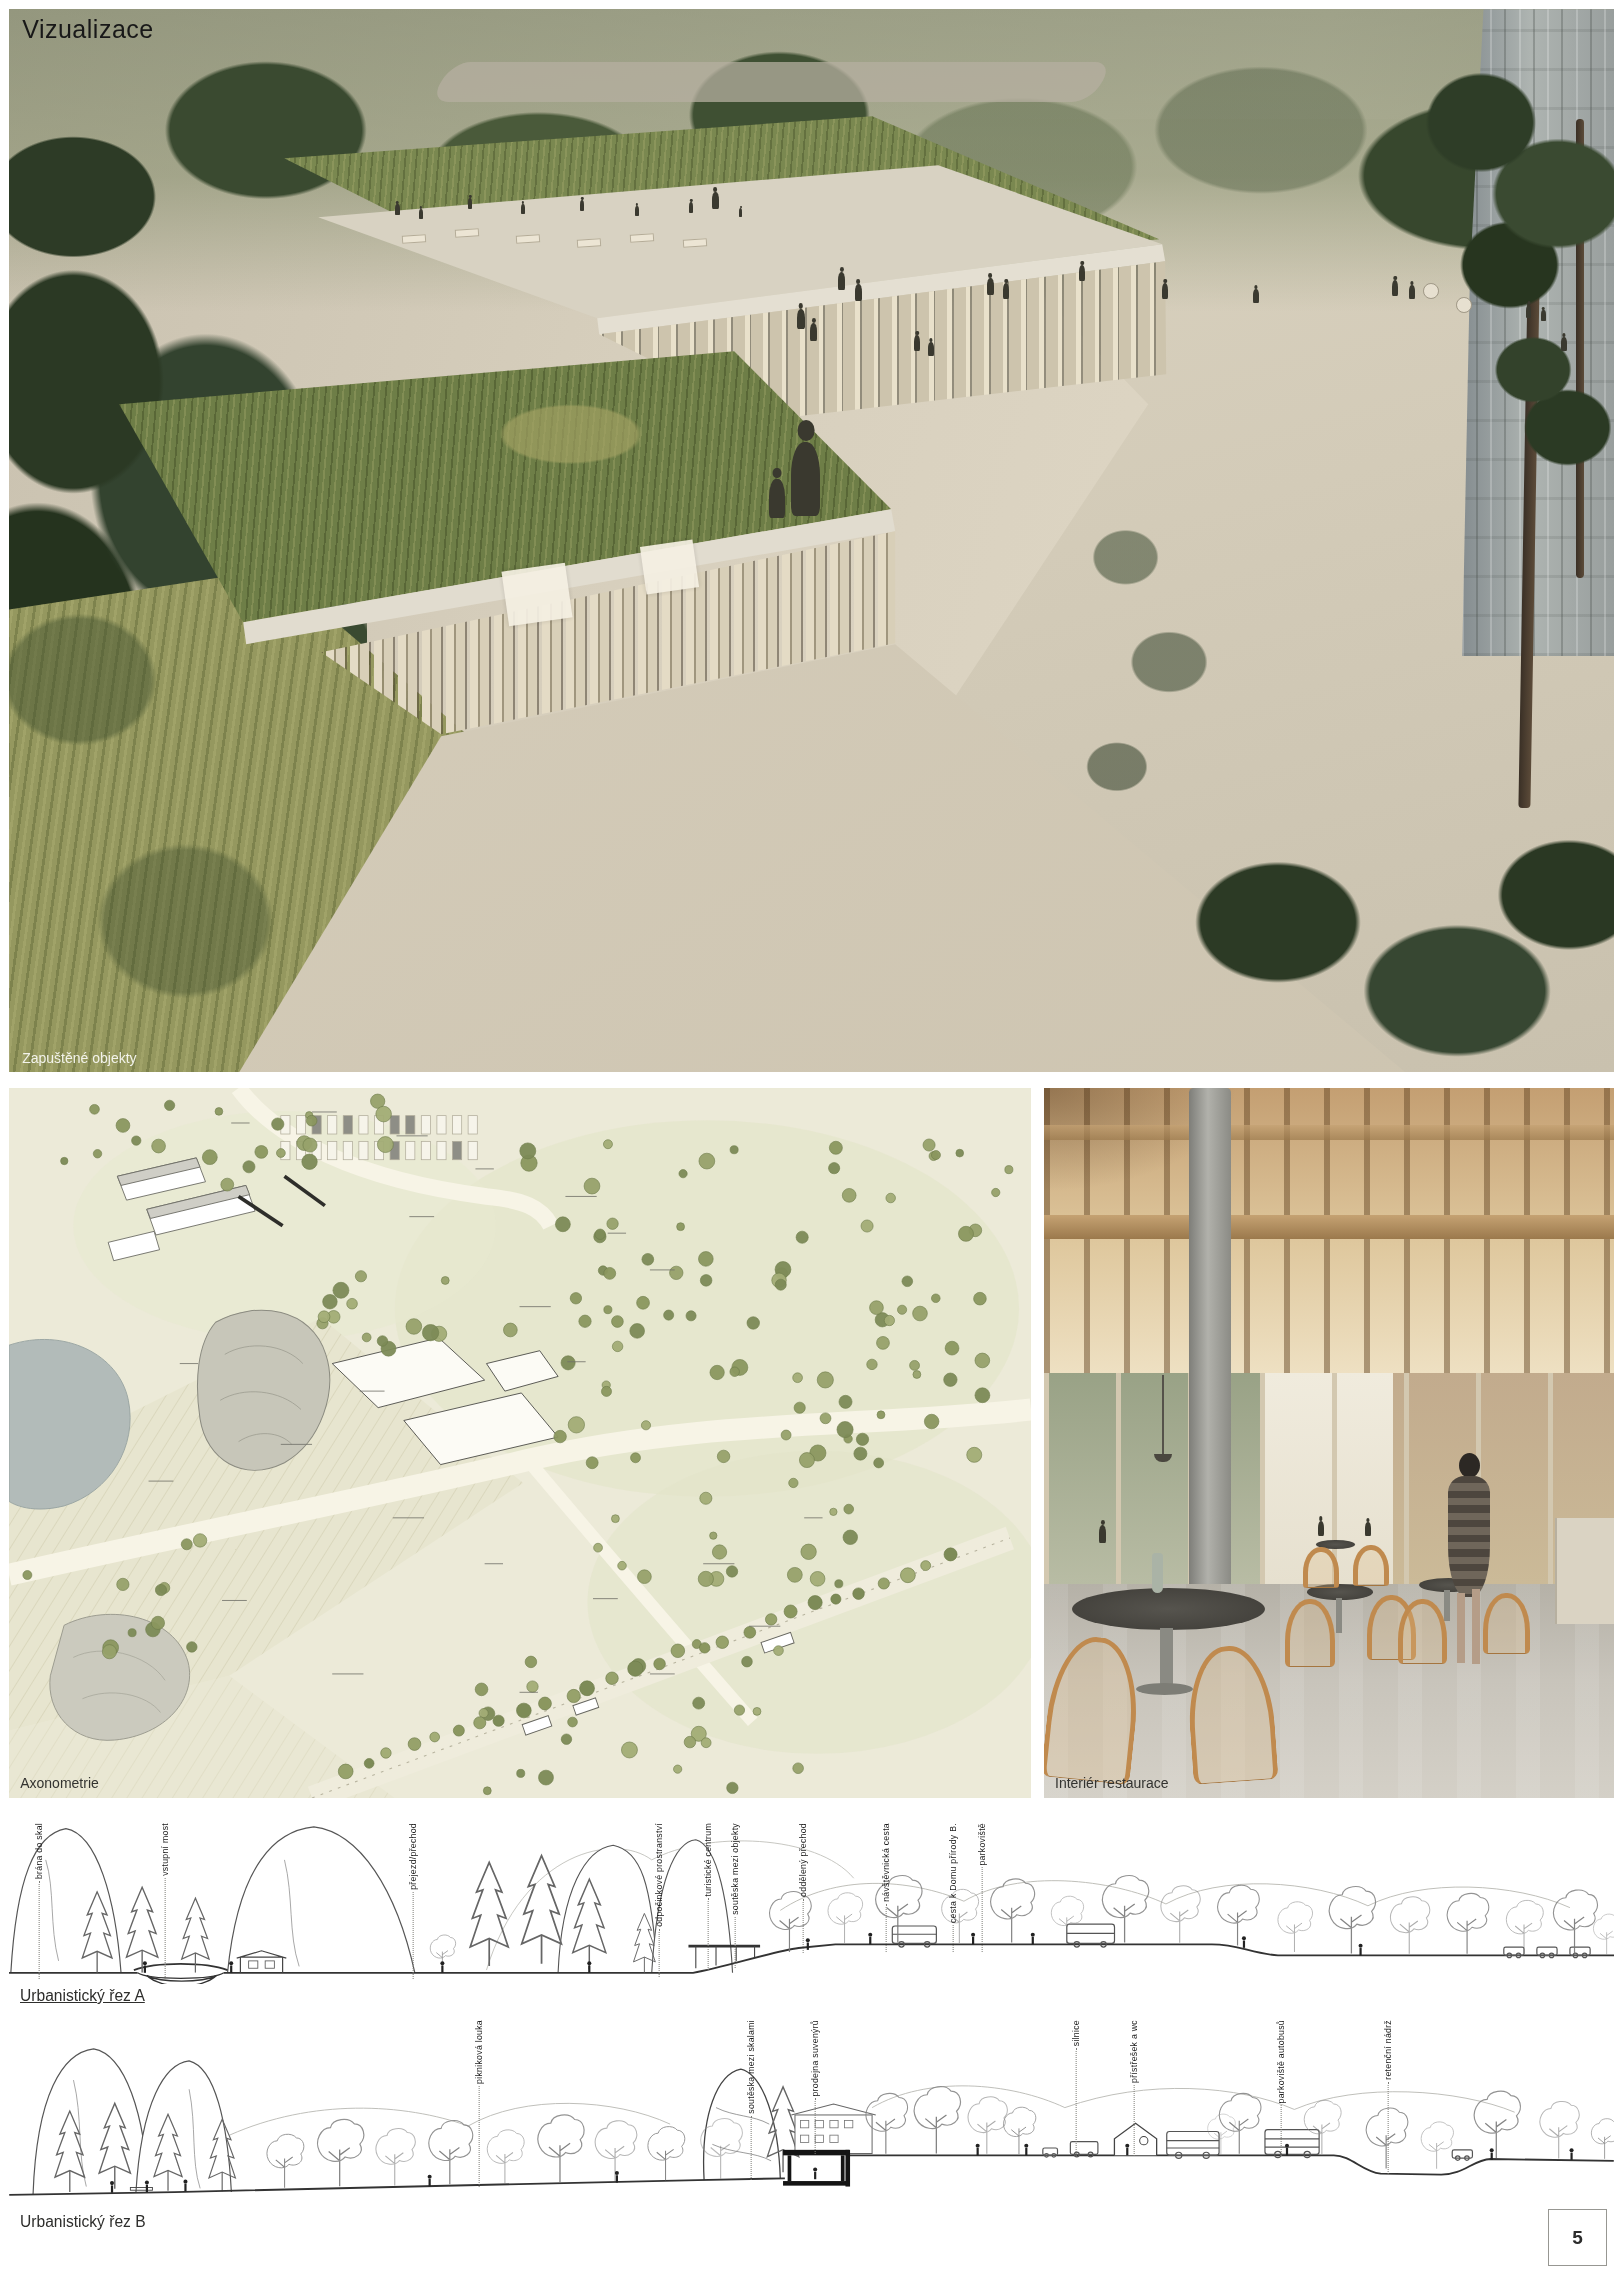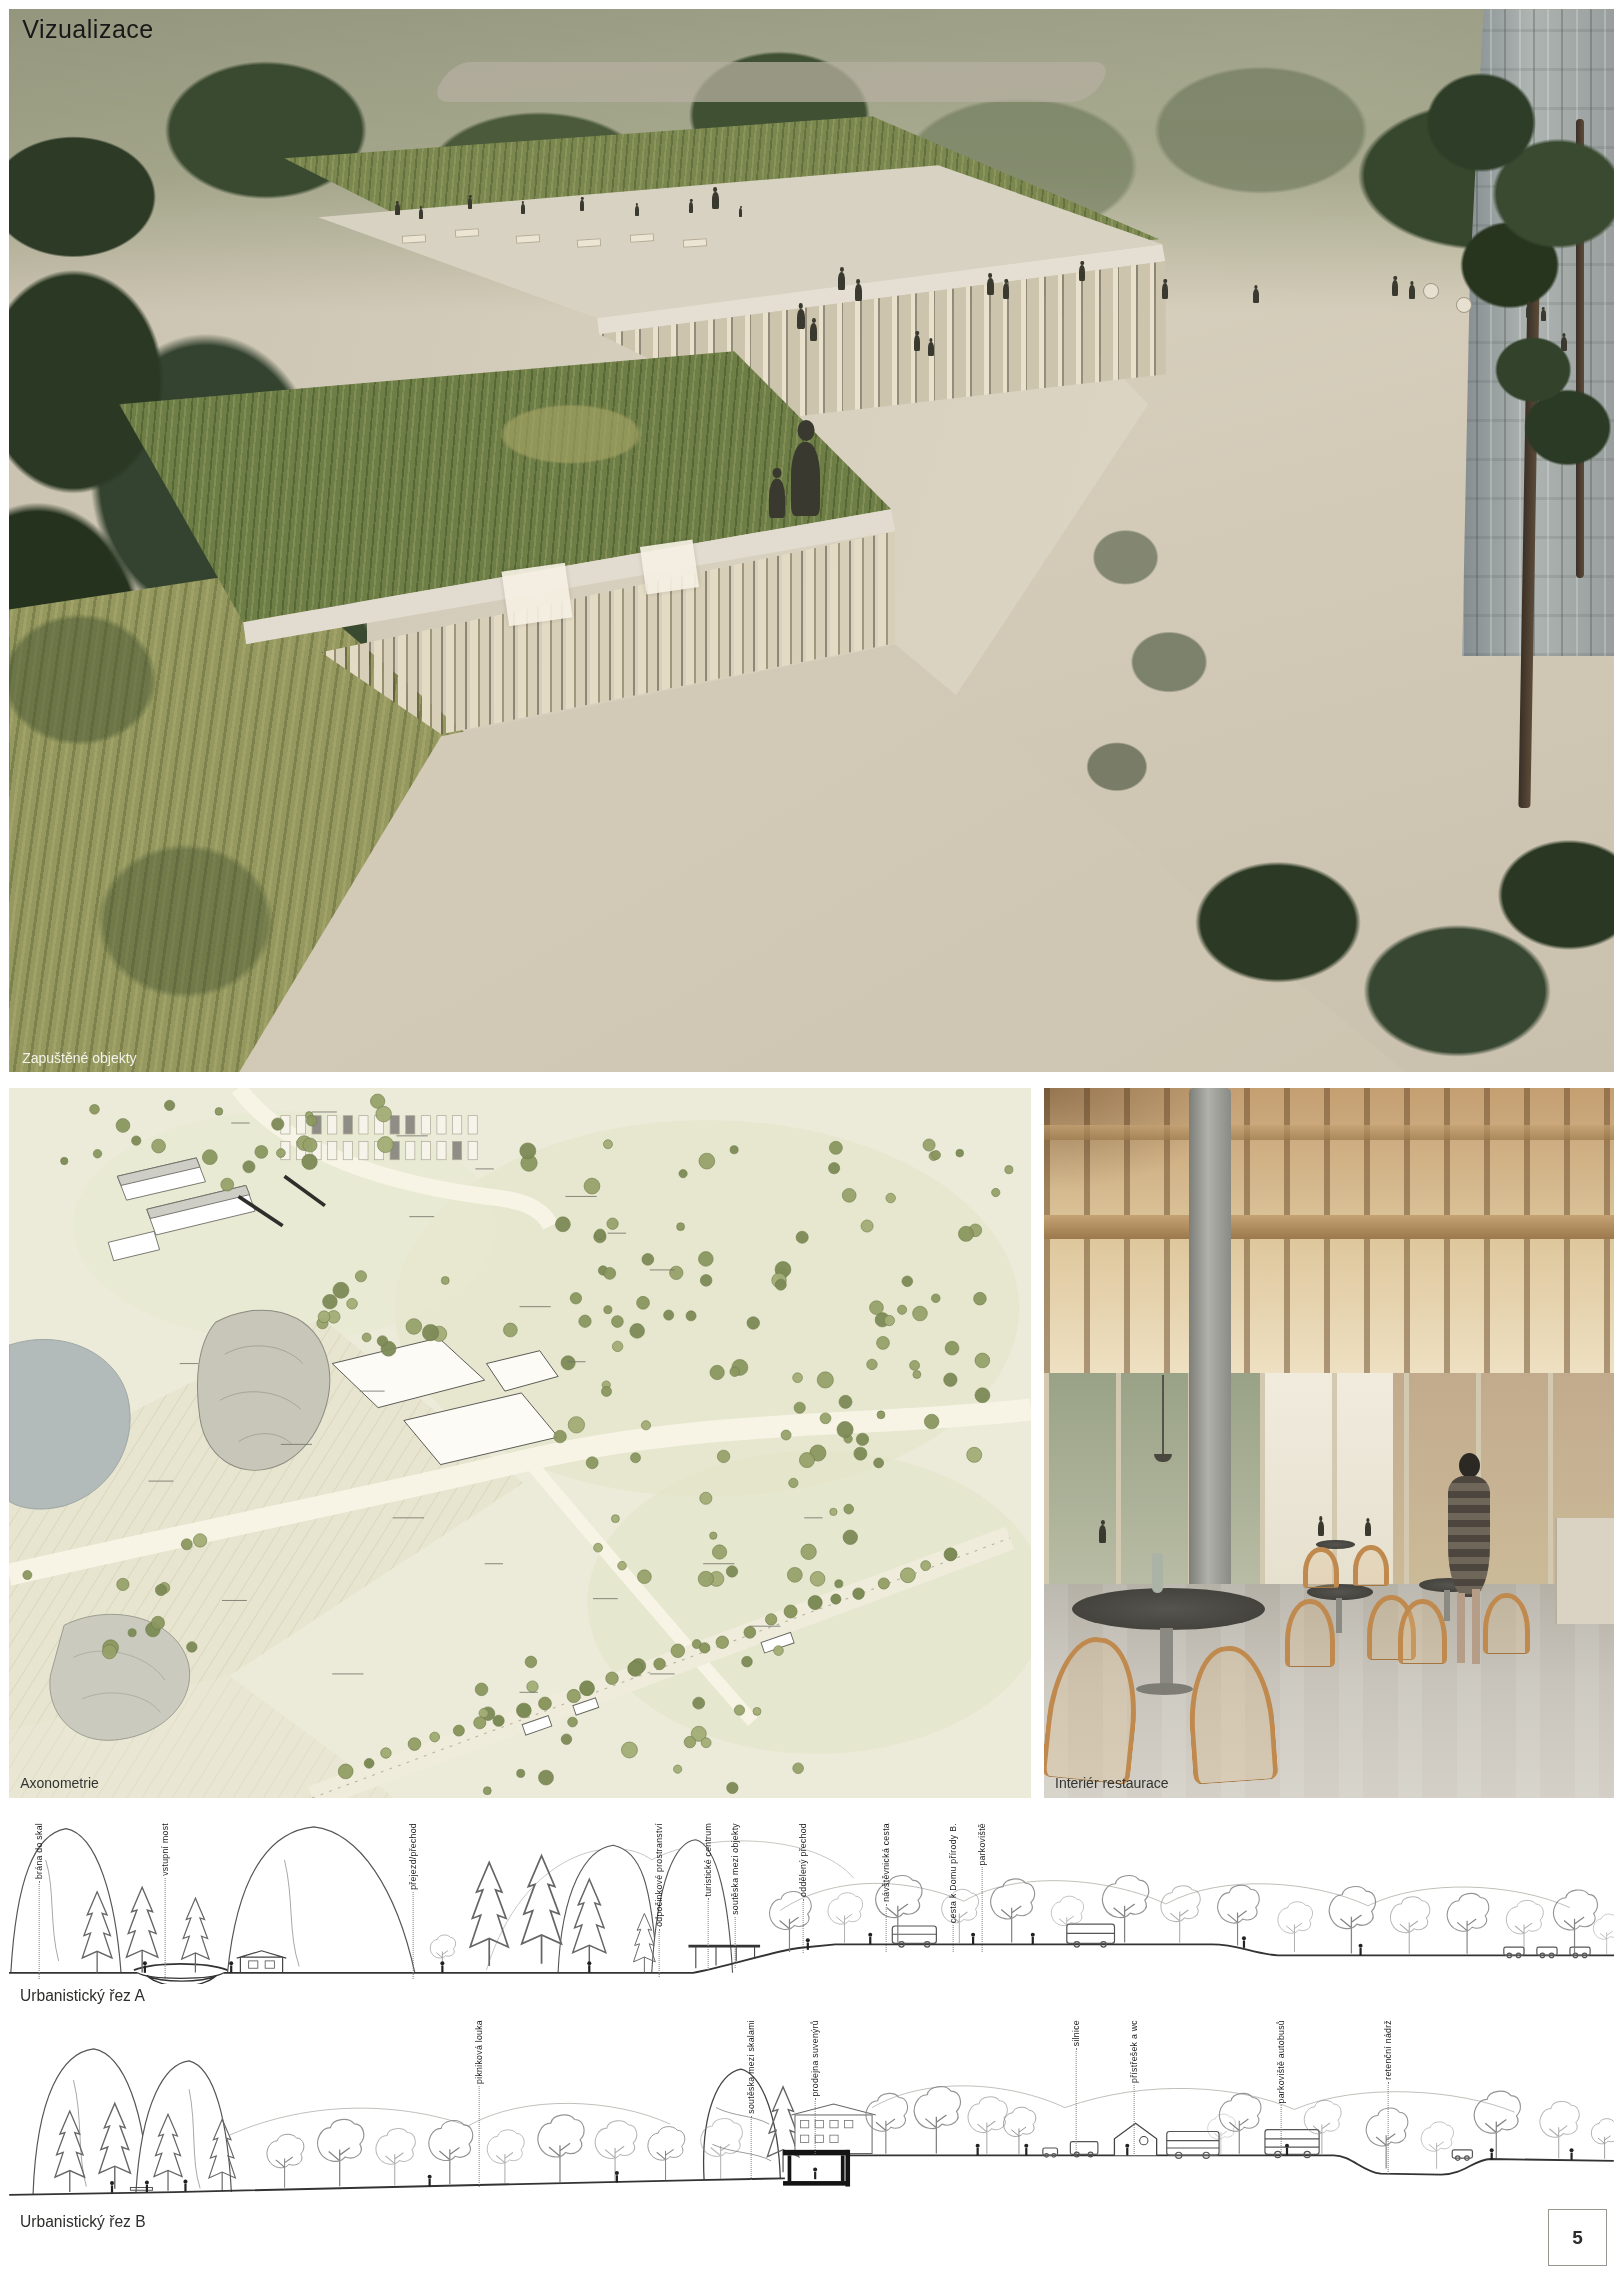--- a/index.html
+++ b/index.html
@@ -707,21 +707,21 @@
         <div class="sec-label" style="left: 944px; height: 129px;">
           <span class="txt">cesta k Domu přírody B.</span>
           <span class="leader"></span>
         </div>
         <div class="sec-label" style="left: 973px; height: 129px;">
           <span class="txt">parkoviště</span>
           <span class="leader"></span>
         </div>
       </div>
   </section>
-  <span class="sec-caption" style="left:20px;top:1987px;">Urbanistický řez A</span>
+  <span class="sec-caption" style="left:20px;top:1987px;text-decoration:underline;">Urbanistický řez A</span>
 
   <section class="sec secB">
     <svg viewBox="0 0 1748 195" width="1605" height="179" style="top:4.6px;">
       <path d="M240,120 C330,80 430,85 500,110 C560,75 660,80 720,108 M940,90 C1000,55 1090,62 1150,90 C1240,58 1340,66 1400,92 C1470,62 1580,70 1640,95" fill="none" stroke="#b9b9b3" stroke-width="1"></path>
       <path d="M26,184 C30,76 58,30 92,26 C126,32 148,96 152,183" fill="#fff" stroke="#555" stroke-width="1.3"></path>
       <path d="M138,183 C144,82 170,42 196,39 C224,46 238,106 242,182" fill="#fff" stroke="#555" stroke-width="1.3"></path>
       <path d="M70,60 C80,100 74,140 84,176 M196,70 C204,110 198,148 208,178" fill="none" stroke="#888" stroke-width=".8"></path>
       <path d="M757,169 C753,96 772,53 797,48 C822,54 838,106 840,167" fill="#fff" stroke="#444" stroke-width="1.4"></path>
       <path d="M770,90 C790,100 810,98 828,108 M766,130 C788,140 812,138 830,148" fill="none" stroke="#777" stroke-width=".8"></path>
       <use href="#pine" x="824" y="58" width="38" height="110"></use>

